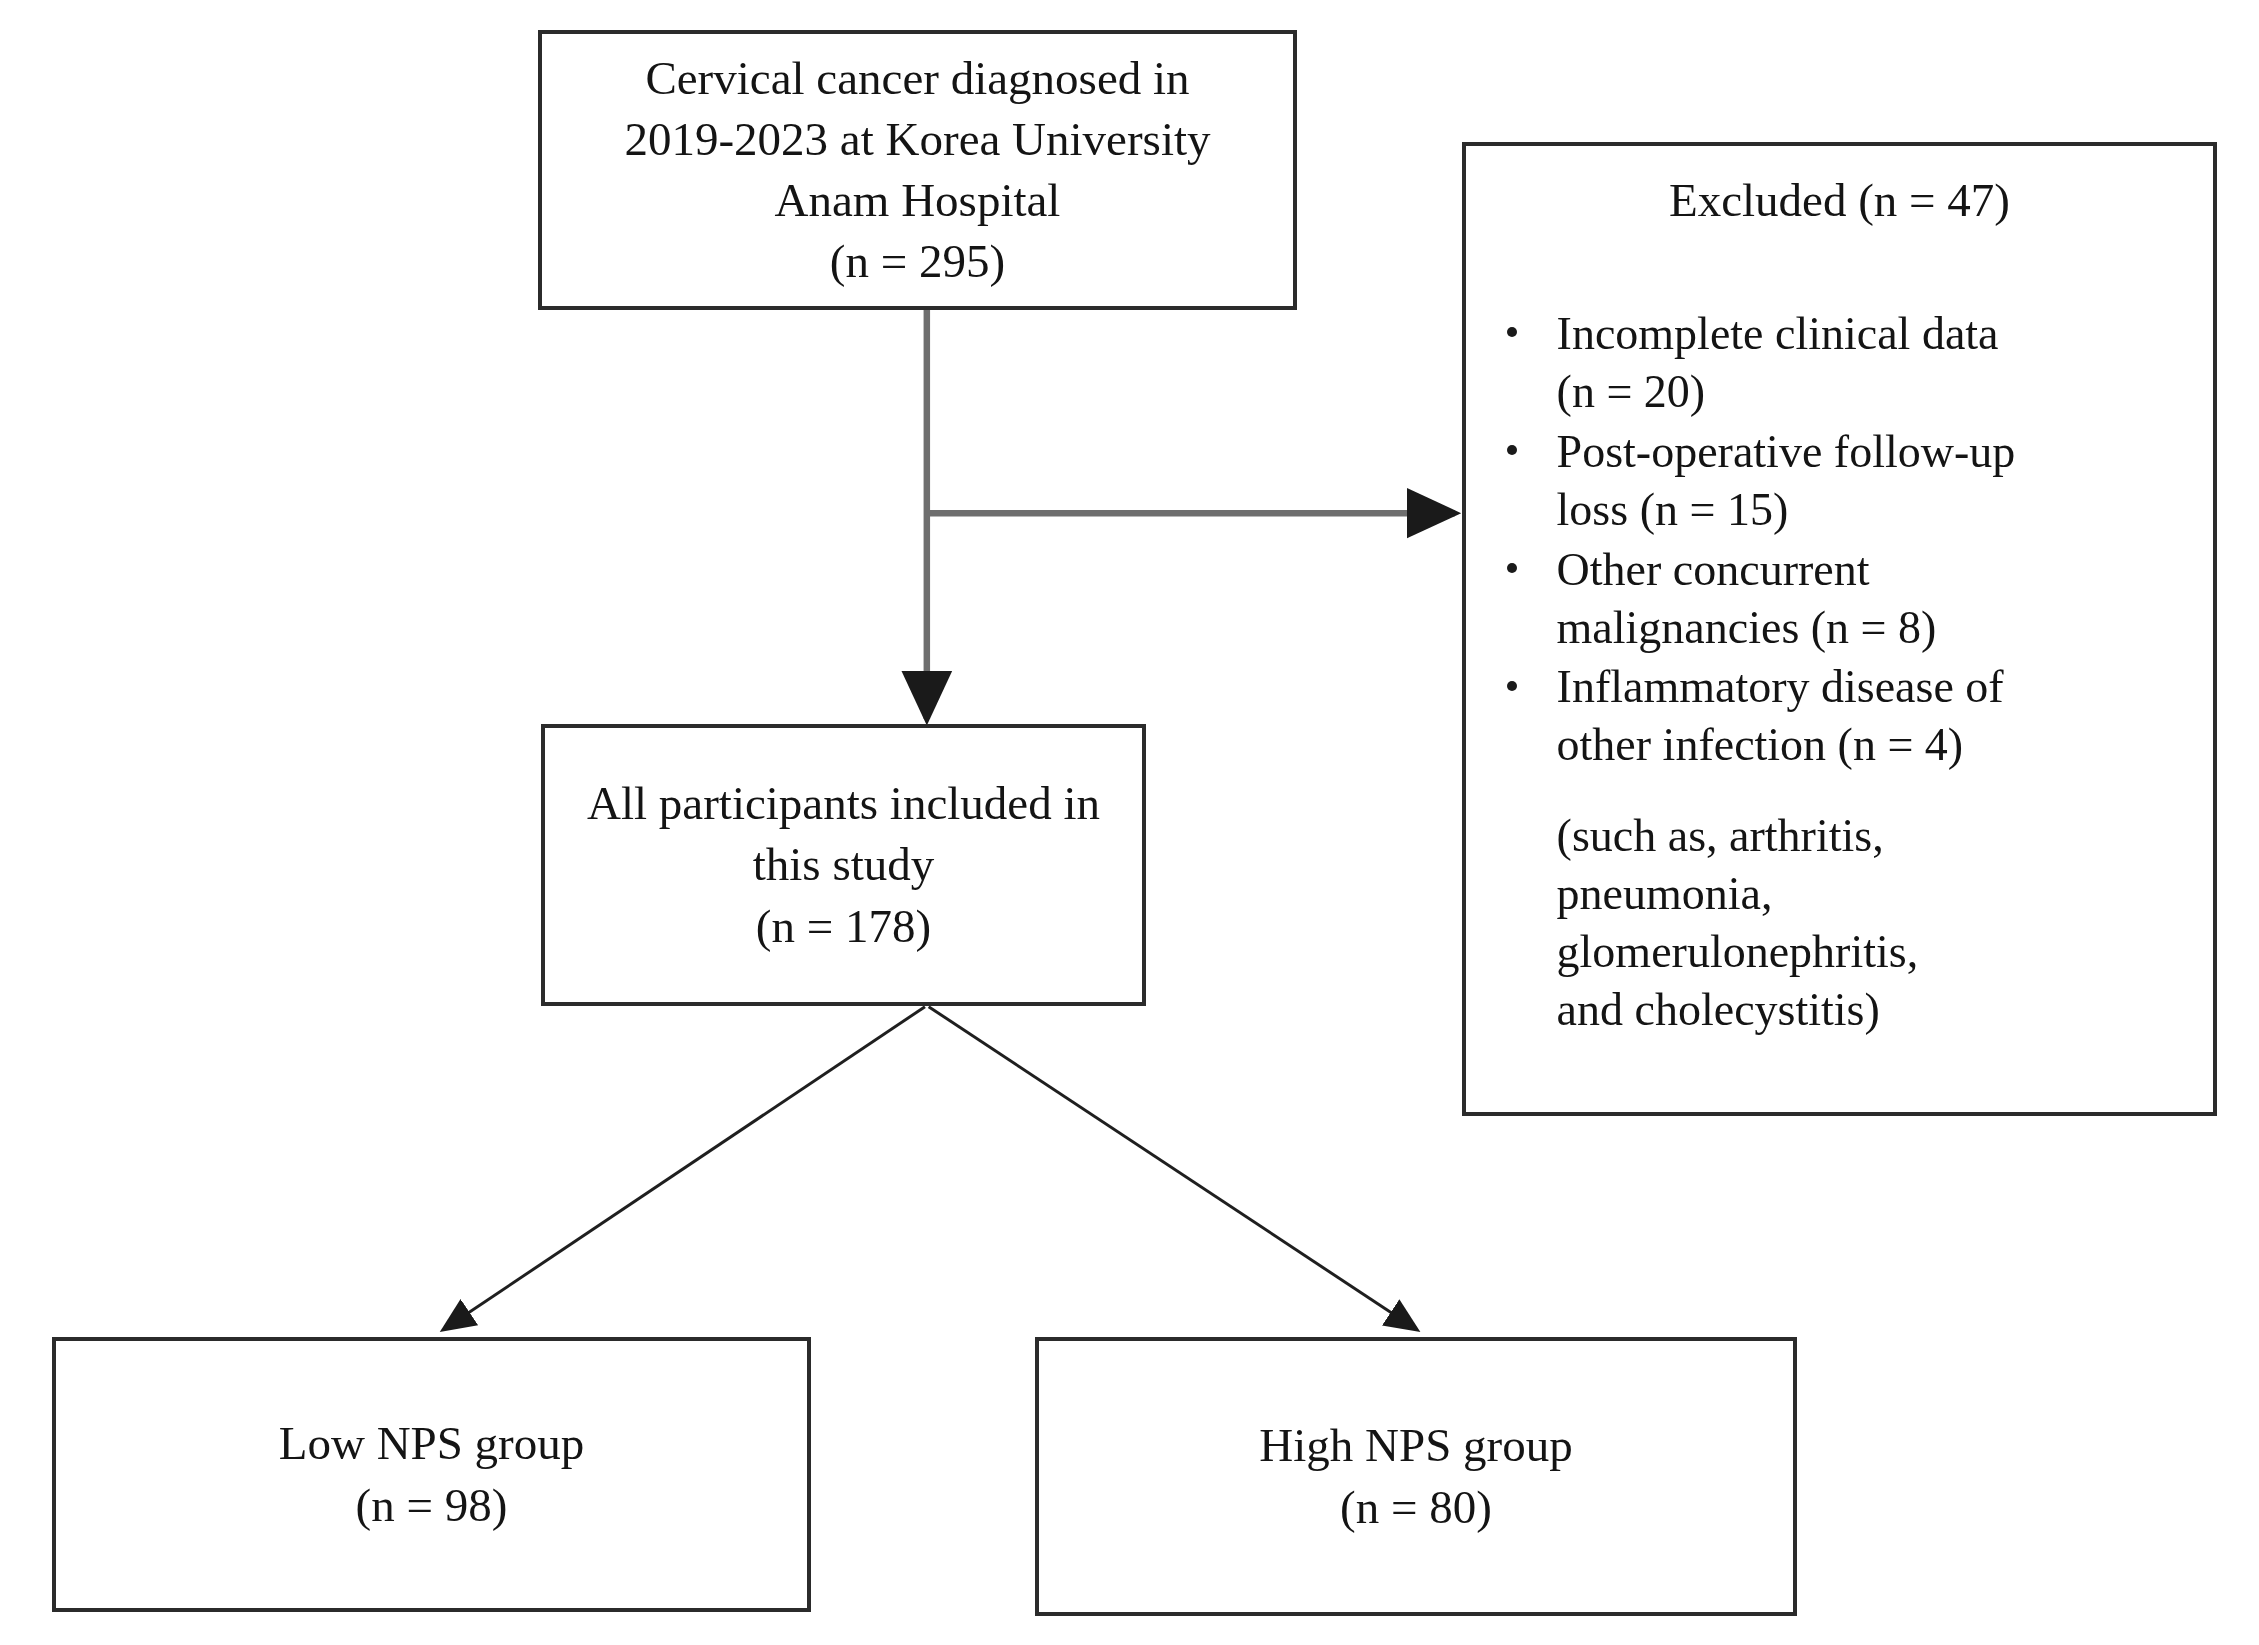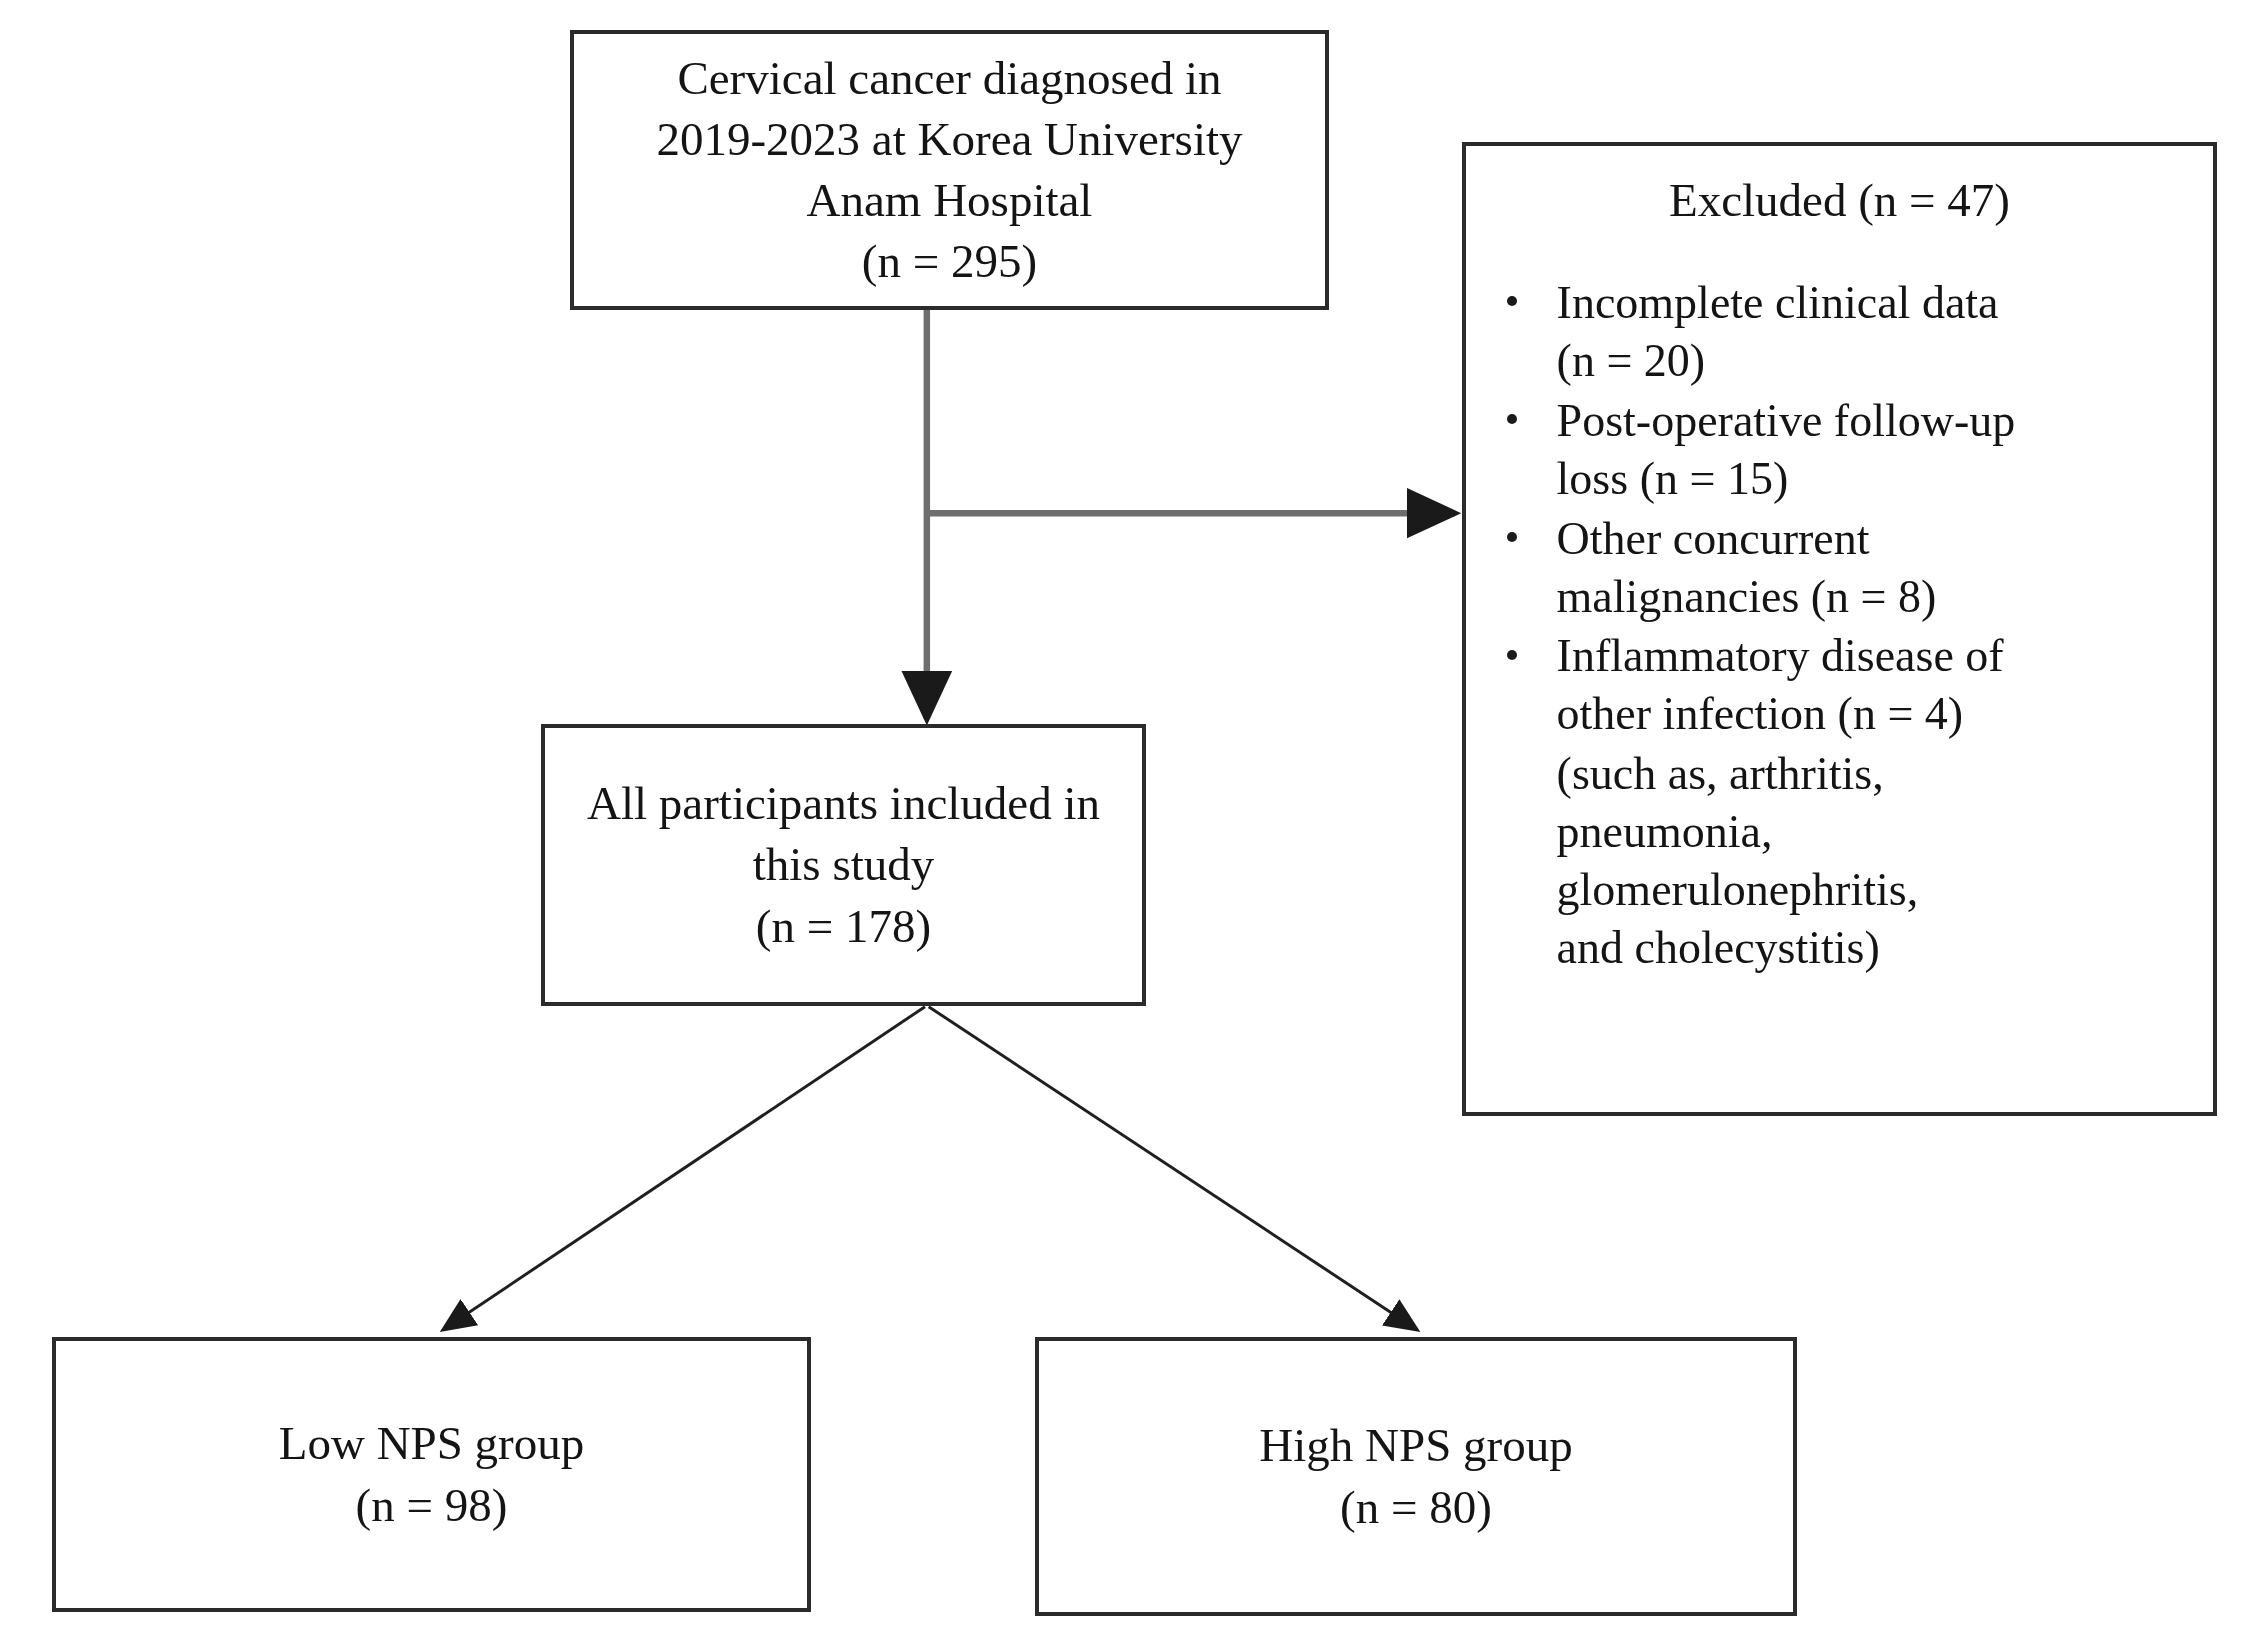--- a/index.html
+++ b/index.html
@@ -28,32 +28,33 @@
     text-align: center;
     line-height: 1.30;
   }
   .flow-box .line {
     display: block;
     white-space: nowrap;
   }
 
   
   #box-top {
-    left: 570px;  top: 30px;
+    left: 538px;  top: 30px;
     width: 759px; height: 280px;
     font-size: 47px;
   }
   #box-excluded {
     left: 1462px; top: 142px;
     width: 755px; height: 974px;
     align-items: stretch;
     justify-content: flex-start;
     padding: 24px 18.6px 16.7px 18.6px;
     font-size: 46px;
     text-align: left;
+    gap: 31px;
   }
   #box-excluded .excl-title {
     text-align: center;
     display: block;
     margin-bottom: 43px;
     font-size: 47px;
   }
   #box-middle {
     left: 541px;  top: 724px;
     width: 605px; height: 282px;

